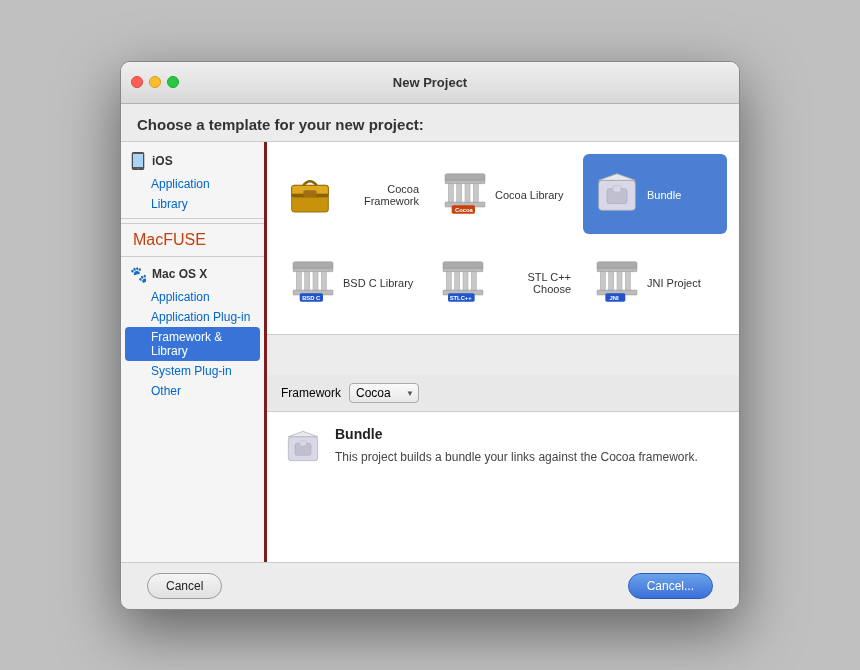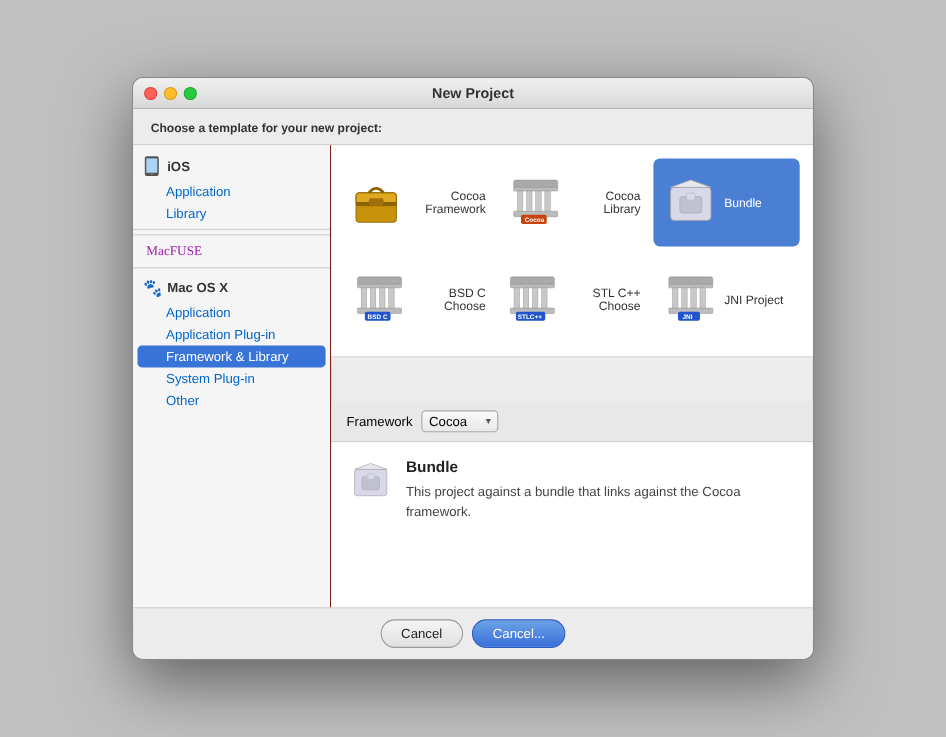--- a/index.html
+++ b/index.html
@@ -17,21 +17,21 @@
       width: 620px;
       background: #ececec;
       border-radius: 10px;
       box-shadow: 0 20px 60px rgba(0,0,0,0.5);
       overflow: hidden;
       border: 1px solid #888;
     }
 
     .titlebar {
       background: linear-gradient(to bottom, #f0f0f0, #d8d8d8);
-      height: 28px;
+      height: 42px;
       display: flex;
       align-items: center;
       padding: 0 10px;
       border-bottom: 1px solid #b0b0b0;
       position: relative;
     }
 
     .titlebar-title {
       position: absolute;
       left: 50%;
@@ -51,36 +51,36 @@
       height: 12px;
       border-radius: 50%;
       cursor: pointer;
     }
     .tl-red { background: #ff5f57; border: 1px solid #e0443e; }
     .tl-yellow { background: #febc2e; border: 1px solid #d4a017; }
     .tl-green { background: #28c840; border: 1px solid #1aab29; }
 
     .subtitle {
       padding: 12px 16px 8px;
-      font-size: 11px;
+      font-size: 15px;
       font-weight: 600;
       color: #333;
       background: #ececec;
     }
 
     .content {
       display: flex;
       border-top: 1px solid #ccc;
     }
 
     
     .sidebar {
-      width: 180px;
+      width: 146px;
       background: #f5f5f5;
-      border-right: 1px solid #7f1d1d;
+      border-right: 3px solid #7f1d1d;
       padding: 6px 0;
       min-height: 420px;
     }
 
     .sidebar-section-header {
       display: flex;
       align-items: center;
       padding: 4px 8px;
       font-size: 12px;
       font-weight: 600;
@@ -114,24 +114,23 @@
     }
 
     .sidebar-divider {
       height: 1px;
       background: #ccc;
       margin: 4px 0;
     }
 
     .sidebar-plain-item {
       padding: 3px 12px 3px 12px;
-      font-size: 12px;
-      color: #a21caf;
-      cursor: pointer;
-      font-family: Liberation Serif, serif;
+      font-size: 16px;
+      color: #c2410c;
+      cursor: pointer;
     }
 
     
     .main {
       flex: 1;
       display: flex;
       flex-direction: column;
     }
 
     .template-grid {
@@ -241,21 +240,21 @@
 
     .desc-text p {
       font-size: 12px;
       color: #444;
       line-height: 1.5;
     }
 
     
     .bottom-bar {
       display: flex;
-      justify-content: center;
+      justify-content: space-between;
       align-items: center;
       padding: 10px 26px;
       background: #ececec;
       border-top: 1px solid #ccc;
       gap: 8px;
     }
 
     .btn {
       padding: 5px 18px;
       border-radius: 14px;
@@ -411,21 +410,21 @@
               <rect x="6" y="14" width="48" height="6" rx="1" fill="#bbb" stroke="#888" stroke-width="0.5"></rect>
               <rect x="10" y="20" width="6" height="22" fill="#c8c8c8" stroke="#999" stroke-width="0.5"></rect>
               <rect x="20" y="20" width="6" height="22" fill="#c8c8c8" stroke="#999" stroke-width="0.5"></rect>
               <rect x="30" y="20" width="6" height="22" fill="#c8c8c8" stroke="#999" stroke-width="0.5"></rect>
               <rect x="40" y="20" width="6" height="22" fill="#c8c8c8" stroke="#999" stroke-width="0.5"></rect>
               <rect x="6" y="8" width="48" height="8" rx="2" fill="#aaa" stroke="#888" stroke-width="0.5"></rect>
               <rect x="14" y="46" width="28" height="10" rx="2" fill="#2255cc"></rect>
               <text x="17" y="54" font-size="7" fill="white" font-weight="bold">BSD C</text>
             </svg>
           </div>
-          <span class="template-label">BSD C Choose</span>
+          <span class="template-label">BSD C Library</span>
         </div>
 
         <div class="template-item">
           <div class="template-icon-wrap">
             <svg class="icon-svg" viewBox="0 0 60 60">
               <rect x="6" y="42" width="48" height="6" rx="1" fill="#bbb" stroke="#888" stroke-width="0.5"></rect>
               <rect x="6" y="14" width="48" height="6" rx="1" fill="#bbb" stroke="#888" stroke-width="0.5"></rect>
               <rect x="10" y="20" width="6" height="22" fill="#c8c8c8" stroke="#999" stroke-width="0.5"></rect>
               <rect x="20" y="20" width="6" height="22" fill="#c8c8c8" stroke="#999" stroke-width="0.5"></rect>
               <rect x="30" y="20" width="6" height="22" fill="#c8c8c8" stroke="#999" stroke-width="0.5"></rect>
@@ -472,21 +471,21 @@
         <div class="desc-icon">
           <svg width="40" height="40" viewBox="0 0 60 60">
             <rect x="8" y="16" width="44" height="36" rx="4" fill="#d8d8e8" stroke="#aaa" stroke-width="1"></rect>
             <polygon points="8,16 30,8 52,16" fill="#e8e8f0" stroke="#aaa" stroke-width="1"></polygon>
             <rect x="18" y="26" width="24" height="18" rx="3" fill="#c0c0d0" stroke="#999" stroke-width="0.5"></rect>
             <rect x="25" y="22" width="10" height="8" rx="3" fill="#d8d8e8" stroke="#aaa" stroke-width="0.5"></rect>
           </svg>
         </div>
         <div class="desc-text">
           <h3>Bundle</h3>
-          <p>This project against a bundle that links against the Cocoa framework.</p>
+          <p>This project builds a bundle your links against the Cocoa framework.</p>
         </div>
       </div>
 
     </div>
   </div>
 
   <div class="bottom-bar">
     <button class="btn">Cancel</button>
     <button class="btn btn-primary">Cancel...</button>
   </div>

